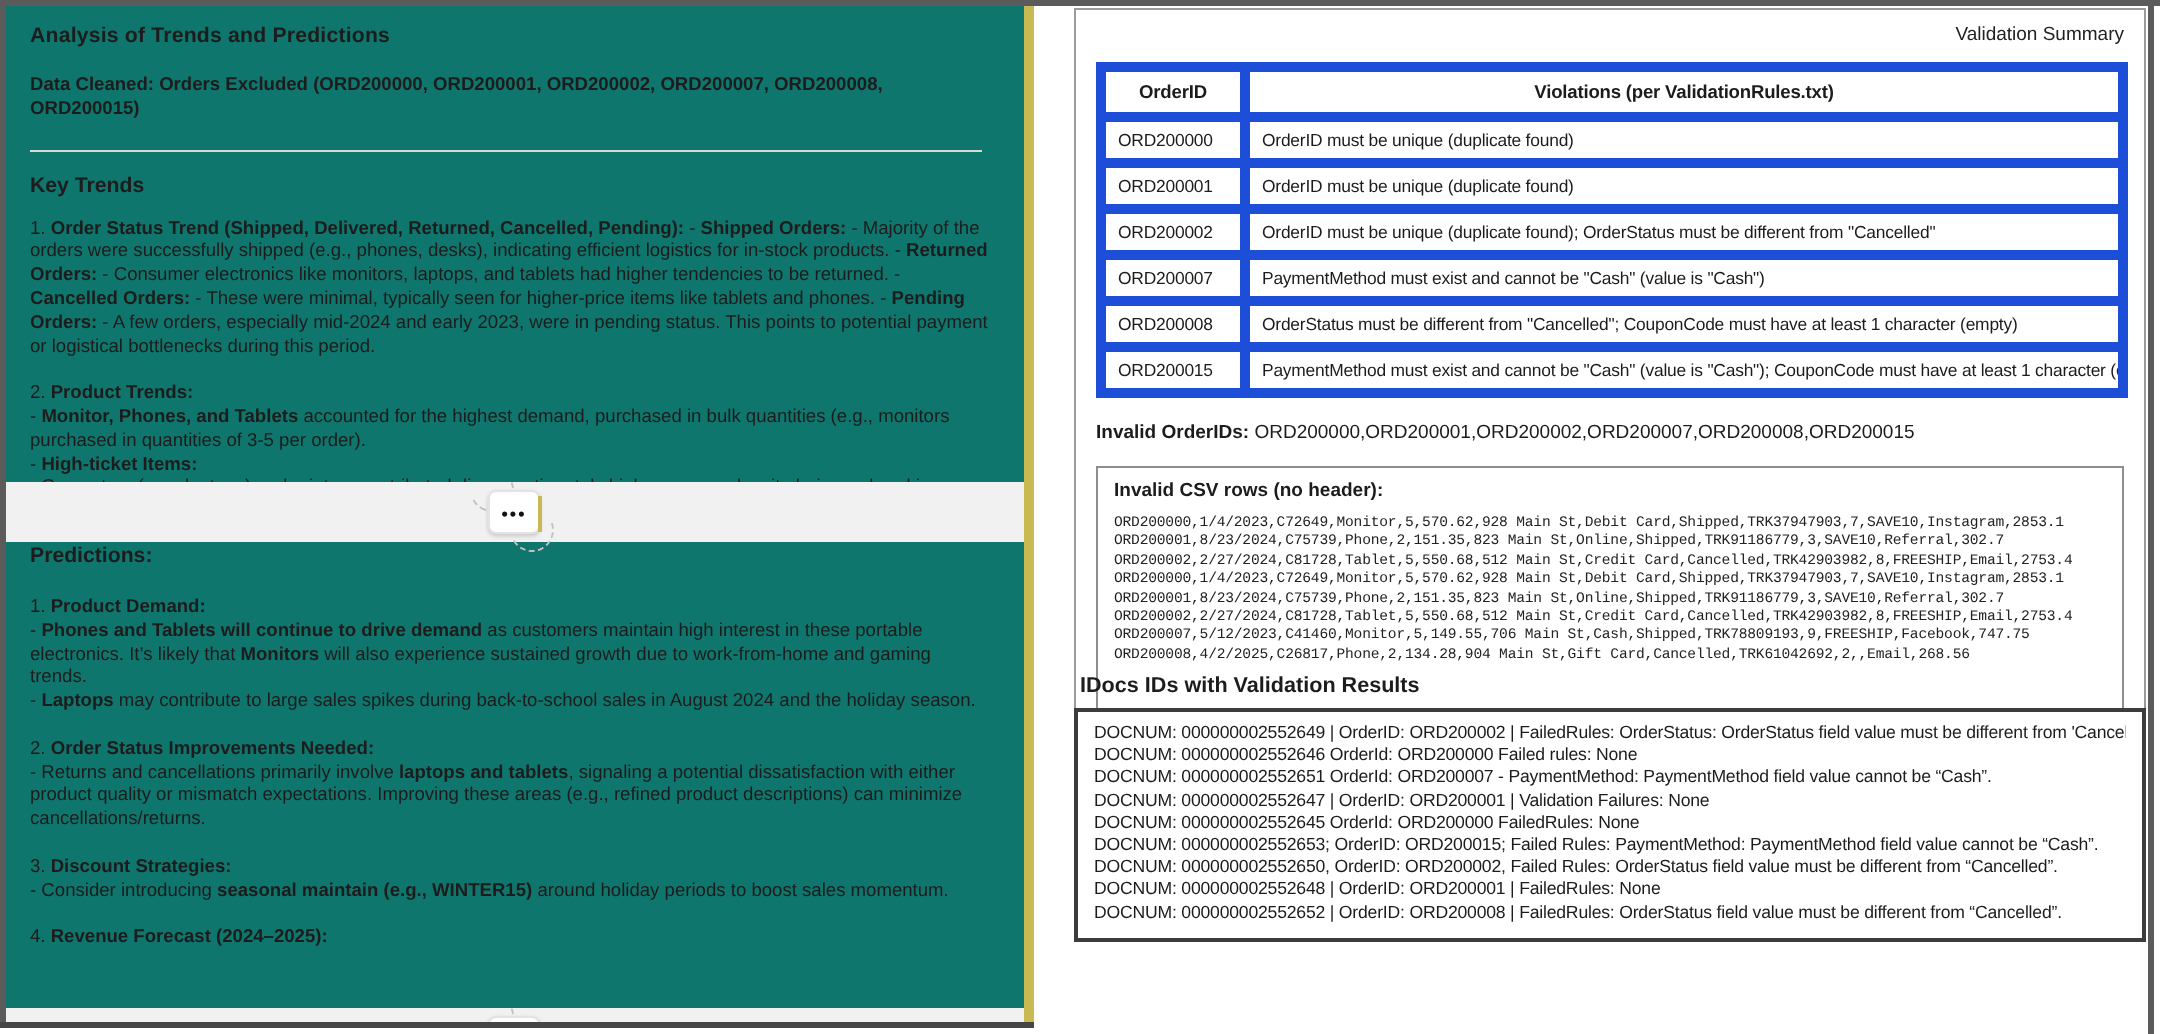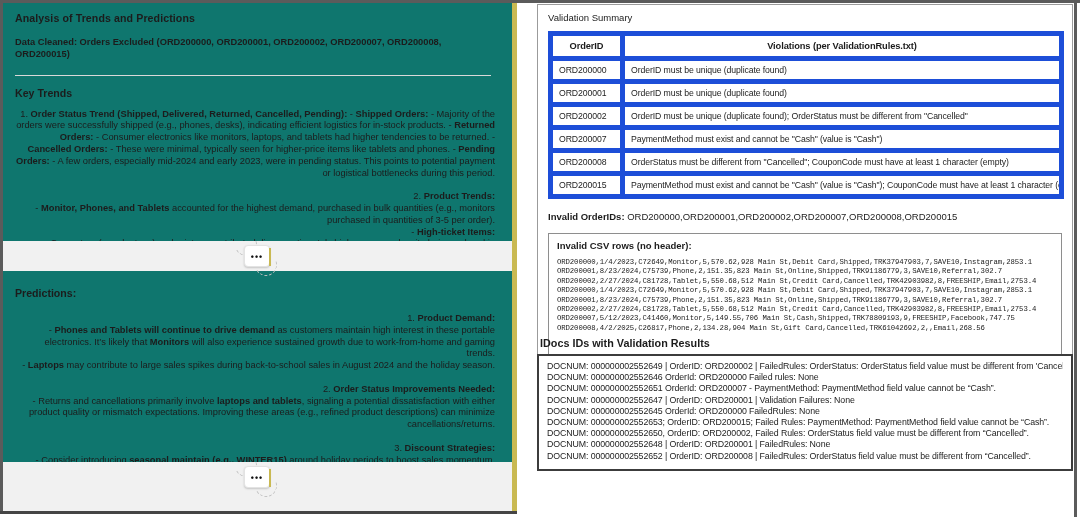--- a/index.html
+++ b/index.html
@@ -11,46 +11,46 @@
   .frame-top    { position:absolute; left:0; top:0; width:1080px; height:3px; background:#5b5b5b; }
   .frame-left   { position:absolute; left:0; top:0; width:3px; height:514px; background:#5b5b5b; }
   .frame-right  { position:absolute; left:1074px; top:0; width:3px; height:517px; background:#5b5b5b; }
   .frame-bottom { position:absolute; left:0; top:511px; width:517px; height:3px; background:#454545; }
 
   
   .doc-pane { position:absolute; left:3px; top:3px; width:514px; height:508px; background:#f1f1f1; overflow:hidden; }
   .accent-strip { position:absolute; right:0; top:0; width:5px; height:100%; background:#c9b952; z-index:5; }
   .page { background:#0f766e; padding:9px 22px 10px 12px; }
   .page-1 { height:238px; }
-  .page-2 { height:191px; padding-top:16px; }
+  .page-2 { height:233px; padding-top:1px; }
   .page-gap { height:30px; background:#f1f1f1; position:relative; }
 
   .doc-title { font-size:10.6px; font-weight:bold; letter-spacing:.1px; }
   .doc-sub   { font-size:9.3px; font-weight:bold; margin-top:13px; line-height:11.8px; }
   .doc-hr    { border:none; border-top:1px solid #d9d9d9; margin:14px 4px 0 0; }
   .doc-h2    { font-size:10.6px; font-weight:bold; margin-top:11px; }
   .doc-h2.preds { margin-top:0; margin-bottom:14px; }
   .rich-block { margin-top:10px; }
-  .rich-line { font-size:9.3px; line-height:11.8px; min-height:11.8px;text-align:right; }
+  .rich-line { font-size:9.3px; line-height:11.8px; min-height:11.8px; }
   .rich-line b { font-weight:bold; }
 
   
   .break-pill { position:absolute; left:241px; top:4px; width:26px; height:22px; background:#ffffff;
     border:1px solid #e3e3e3; border-radius:4px; box-shadow:0 1px 2px rgba(0,0,0,.18);
     display:flex; align-items:center; justify-content:center; cursor:pointer; z-index:3; }
   .break-pill .dots { font-size:9px; font-weight:bold; letter-spacing:1px; color:#111; line-height:1; padding-top:3px; }
   .break-pill::after { content:""; position:absolute; right:-2px; top:2px; width:2px; height:18px; background:#c9b952; }
   .break-arc { position:absolute; width:22px; height:22px; border:1px dashed #c2c2c2; border-radius:50%; z-index:2; }
   .arc-a { left:232px; top:-7px; border-right-color:transparent; border-bottom-color:transparent; transform:rotate(200deg); }
   .arc-b { left:252px; top:13px; border-left-color:transparent; border-top-color:transparent; transform:rotate(20deg); }
 
   
   .summary-card { position:absolute; left:537px; top:4px; width:536px; background:#ffffff;
     border:1px solid #9b9b9b; padding:7px 10px 8px 10px; }
-  .summary-title { font-size:9.5px; color:#222; }
+  .summary-title { font-size:9.5px; color:#222;text-align:right; }
   .v-table { border-collapse:collapse; width:516px; margin-top:8px; table-layout:fixed; }
   .v-table th, .v-table td { border:5px solid #1d4ed8; font-size:8.7px; padding:4px 6px;
     white-space:nowrap; overflow:hidden; letter-spacing:-0.1px; }
   .v-table th { font-weight:bold; text-align:center; font-size:9.3px; padding:5px 6px; }
   .v-table .col-id { width:72px; }
   .invalid-line { margin-top:12px; font-size:9.5px; line-height:12px; }
   .invalid-line b { font-weight:bold;text-align:center; }
   .csv-box { margin-top:10px; border:1px solid #8e8e8e; padding:6px 8px 8px 8px; }
   .csv-label { font-size:9.5px; font-weight:bold; }
   .csv-rows { margin-top:7px; }

